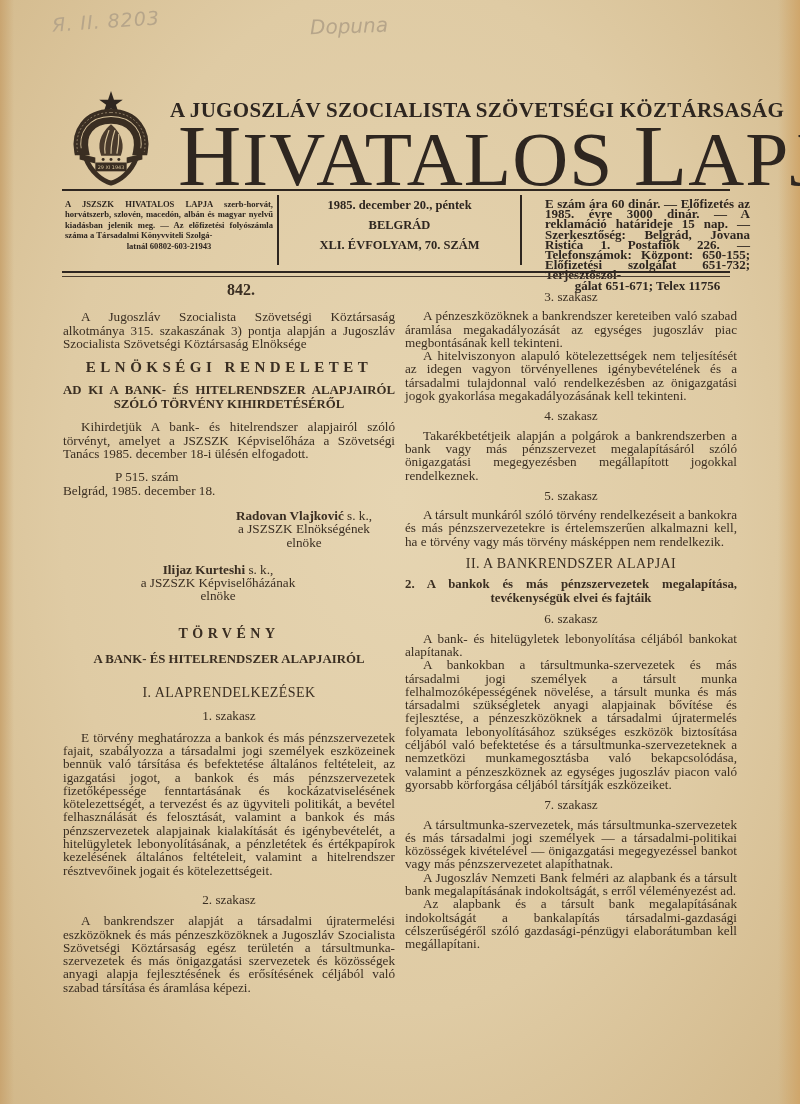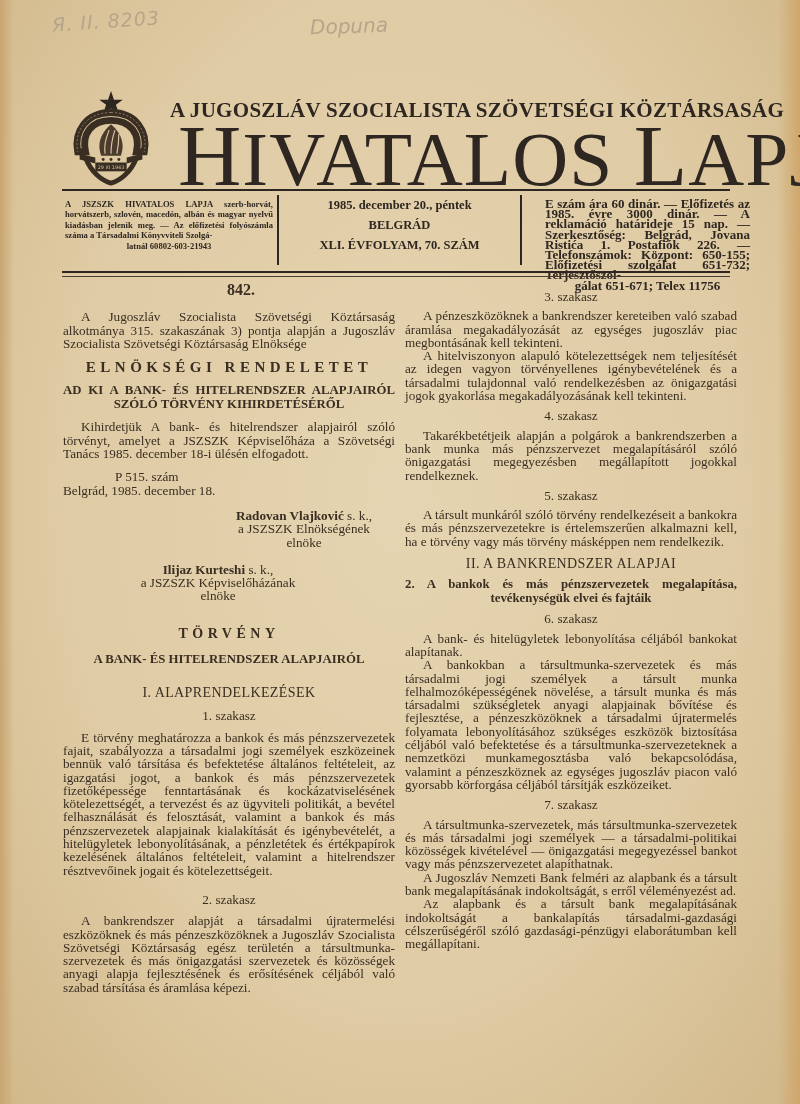--- a/index.html
+++ b/index.html
@@ -125,21 +125,21 @@
   <p style="margin-top:8px;">E törvény meghatározza a bankok és más pénzszervezetek fajait, szabályozza a társadalmi jogi személyek eszközeinek bennük való társítása és befektetése általános feltételeit, az igazgatási jogot, a bankok és más pénzszervezetek fizetőképessége fenntartásának és kockázatviselésének kötelezettségét, a tervezést és az ügyviteli politikát, a bevétel felhasználását és felosztását, valamint a bankok és más pénzszervezetek alapjainak kialakítását és igénybevételét, a hitelügyletek lebonyolításának, a pénzletétek és értékpapírok kezelésének általános feltételeit, valamint a hitelrendszer résztvevőinek jogait és kötelezettségeit.</p>
   <div class="szakasz" style="margin-top:16px;">2. szakasz</div>
   <p style="margin-top:8px;">A bankrendszer alapját a társadalmi újratermelési eszközöknek és más pénzeszközöknek a Jugoszláv Szocialista Szövetségi Köztársaság egész területén a társultmunka-szervezetek és más önigazgatási szervezetek és közösségek anyagi alapja fejlesztésének és erősítésének céljából való szabad társítása és áramlása képezi.</p>
 </div>
 
 <div class="col col-right">
   <div class="szakasz" style="margin-top:7px;">3. szakasz</div>
   <p style="margin-top:6px;">A pénzeszközöknek a bankrendszer kereteiben való szabad áramlása megakadályozását az egységes jugoszláv piac megbontásának kell tekinteni.</p>
   <p>A hitelviszonyon alapuló kötelezettségek nem teljesítését az idegen vagyon törvényellenes igénybevételének és a társadalmi tulajdonnal való rendelkezésben az önigazgatási jogok gyakorlása megakadályozásának kell tekinteni.</p>
   <div class="szakasz" style="margin-top:7px;">4. szakasz</div>
-  <p style="margin-top:6px;">Takarékbetétjeik alapján a polgárok a bankrendszerben a bank munka más pénzszervezet megalapításáról szóló önigazgatási megegyezésben megállapított jogokkal rendelkeznek.</p>
+  <p style="margin-top:6px;">Takarékbetétjeik alapján a polgárok a bankrendszerben a bank vagy más pénzszervezet megalapításáról szóló önigazgatási megegyezésben megállapított jogokkal rendelkeznek.</p>
   <div class="szakasz" style="margin-top:7px;">5. szakasz</div>
   <p style="margin-top:6px;">A társult munkáról szóló törvény rendelkezéseit a bankokra és más pénzszervezetekre is értelemszerűen alkalmazni kell, ha e törvény vagy más törvény másképpen nem rendelkezik.</p>
   <div class="h-plain" style="margin-top:9px;">II. A BANKRENDSZER ALAPJAI</div>
   <div class="h-bold-j" style="margin-top:7px;">2. A bankok és más pénzszervezetek megalapítása, tevékenységük elvei és fajtáik</div>
   <div class="szakasz" style="margin-top:7px;">6. szakasz</div>
   <p style="margin-top:6px;">A bank- és hitelügyletek lebonyolítása céljából bankokat alapítanak.</p>
   <p>A bankokban a társultmunka-szervezetek és más társadalmi jogi személyek a társult munka felhalmozóképességének növelése, a társult munka és más társadalmi szükségletek anyagi alapjainak bővítése és fejlesztése, a pénzeszközöknek a társadalmi újratermelés folyamata lebonyolításához szükséges eszközök biztosítása céljából való befektetése és a társultmunka-szervezeteknek a nemzetközi munkamegosztásba való bekapcsolódása, valamint a pénzeszköznek az egységes jugoszláv piacon való gyorsabb körforgása céljából társítják eszközeiket.</p>
   <div class="szakasz" style="margin-top:7px;">7. szakasz</div>
   <p style="margin-top:6px;">A társultmunka-szervezetek, más társultmunka-szervezetek és más társadalmi jogi személyek — a társadalmi-politikai közösségek kivételével — önigazgatási megegyezéssel bankot vagy más pénzszervezetet alapíthatnak.</p>
   <p>A Jugoszláv Nemzeti Bank felméri az alapbank és a társult bank megalapításának indokoltságát, s erről véleményezést ad.</p>

